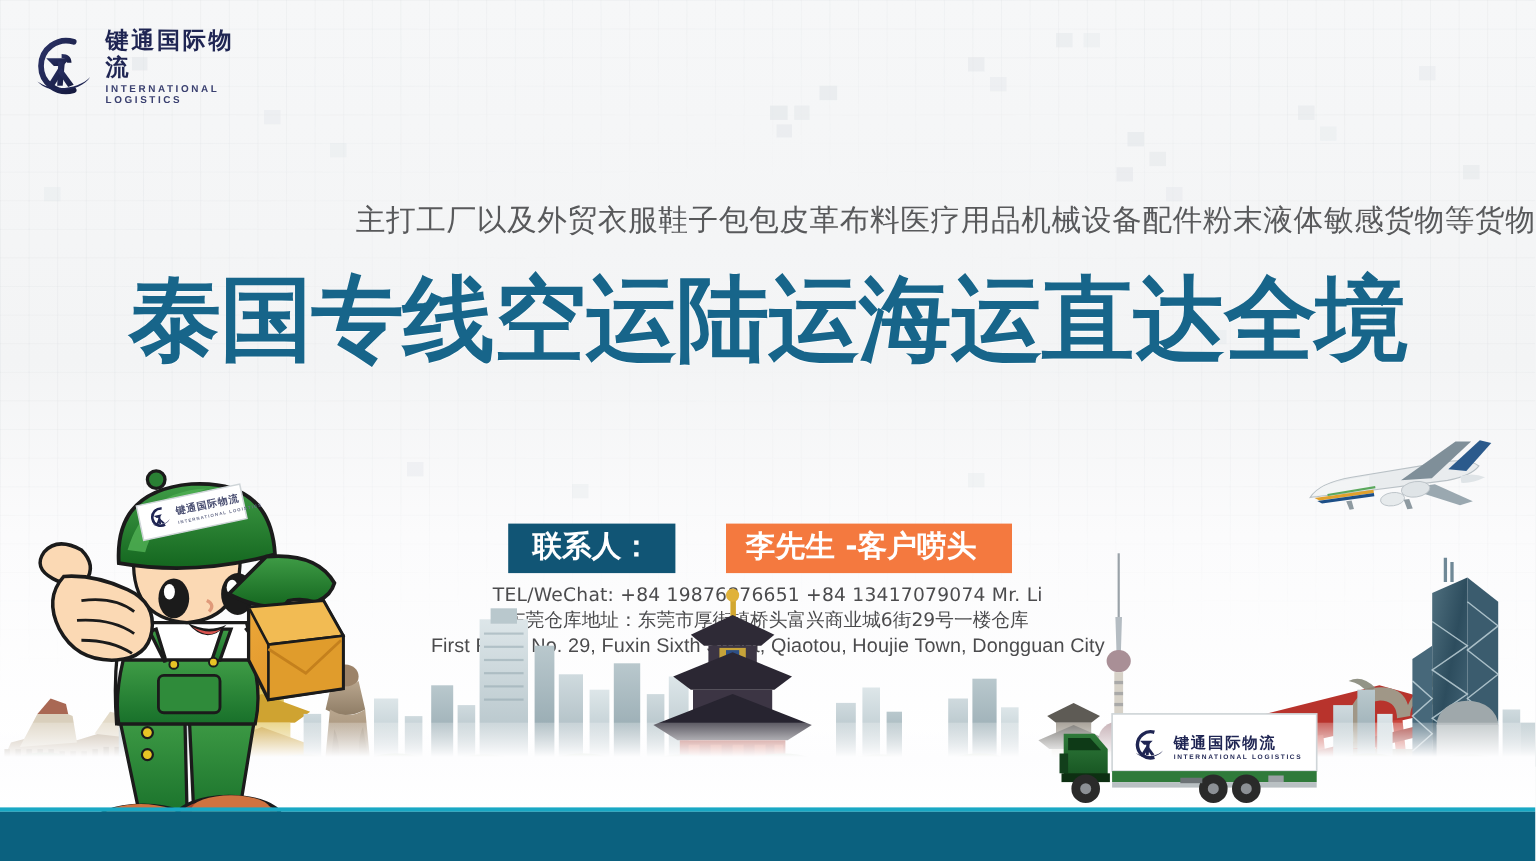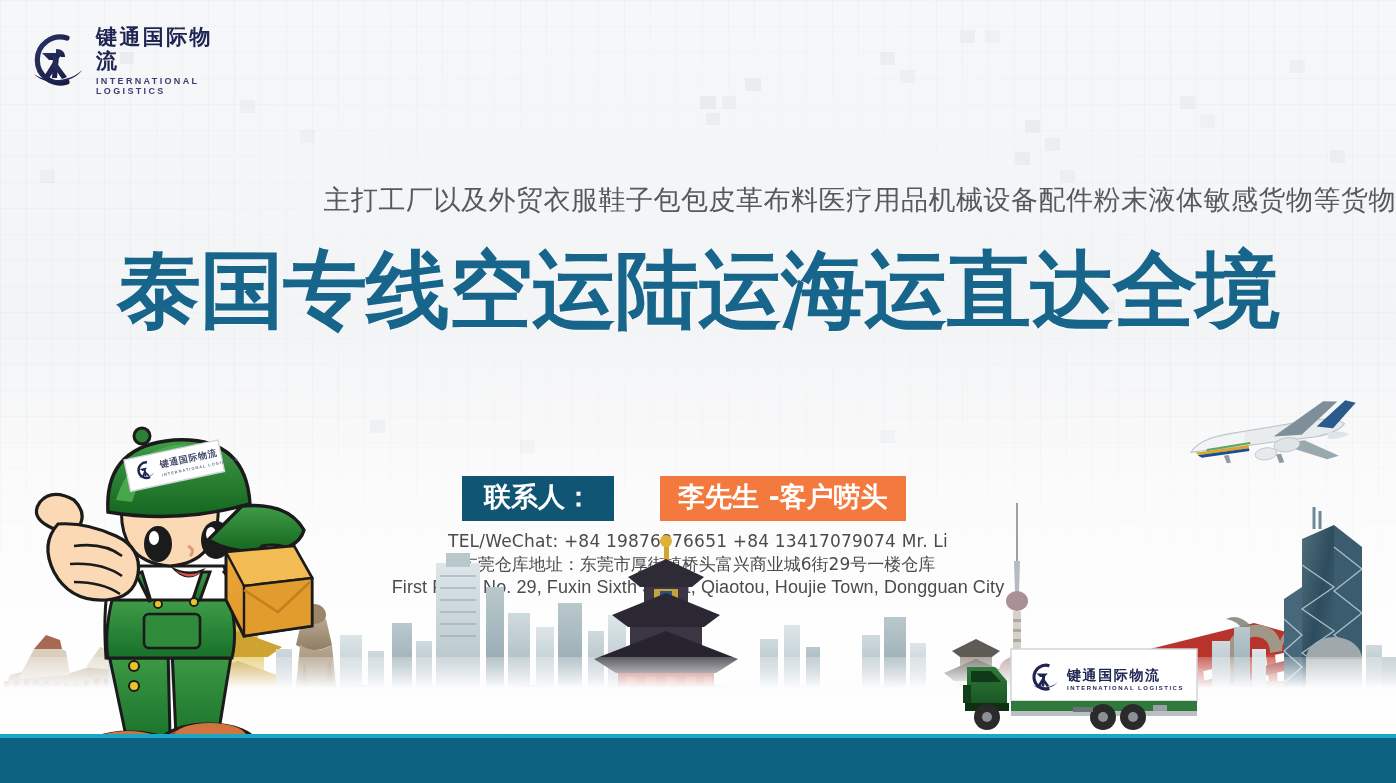--- a/index.html
+++ b/index.html
@@ -82,21 +82,21 @@
     position:absolute; left:434px; top:476px;
     display:flex; align-items:center; gap:46px;margin-left:28px;
   }
   .badge {
     color:#fff; font-size:27px; font-weight:bold;
     font-family:"DejaVu Sans", sans-serif;
     padding:5px 22px 7px; line-height:1.22;
     white-space:nowrap;
   }
   .badge.teal { background:#115575; }
-  .badge.orange { background:#f4793f; padding-left:18px; padding-right:18px; }
+  .badge.orange { background:#f4793f; padding-left:18px; padding-right:32px; }
 
   
   .contact {
     position:absolute; left:0; right:0; top:530px;
     text-align:center; color:#4b4b4d;
     font-family:"DejaVu Sans", sans-serif;
   }
   .contact .line { line-height:23px; white-space:nowrap; }
   .contact .l1 { font-size:17px; letter-spacing:.2px; }
   .contact .l2 { font-size:17px; }

